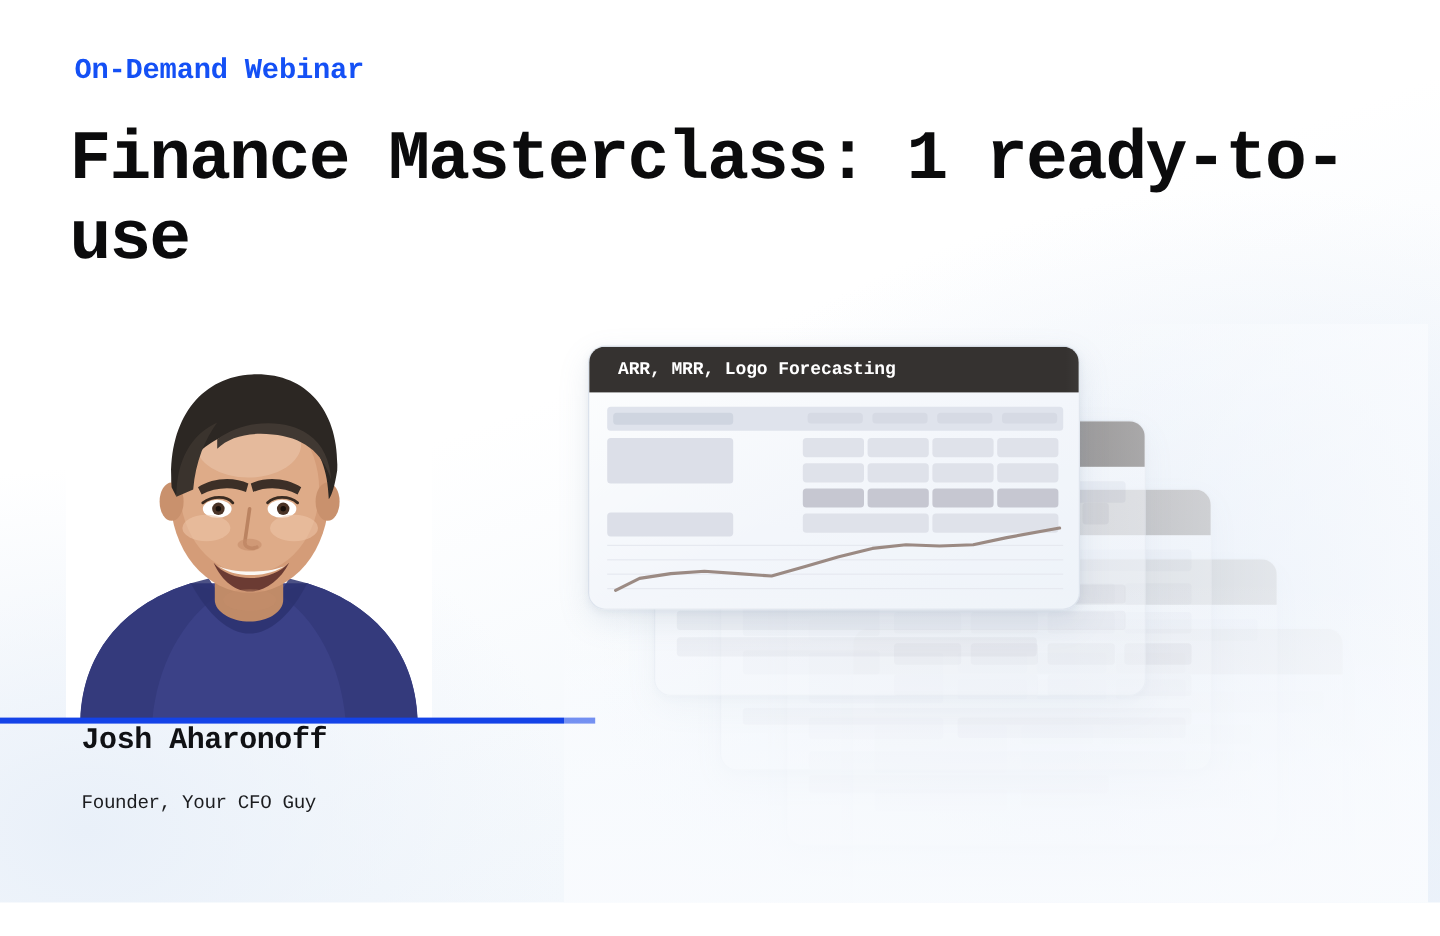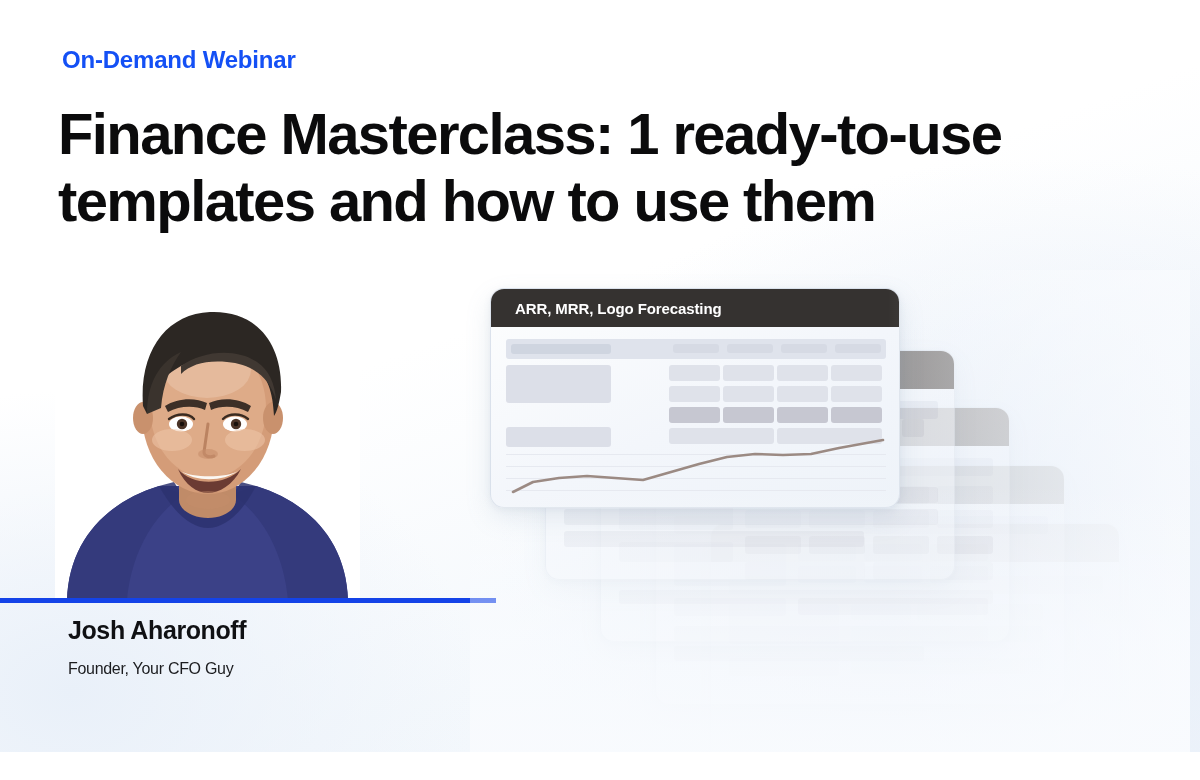--- a/index.html
+++ b/index.html
@@ -19,20 +19,21 @@
 
   #stage {
     position: relative;
     width: 1200px;
     height: 752px;
     overflow: hidden;
     background:
       radial-gradient(900px 620px at 88% 72%, #e7eef8 0%, rgba(231,238,248,0) 62%),
       radial-gradient(700px 520px at 6% 92%, #e9f0f9 0%, rgba(233,240,249,0) 58%),
       linear-gradient(160deg, #ffffff 0%, #ffffff 42%, #f4f8fc 72%, #eef4fb 100%);
+    font-family: Liberation Mono, monospace;
   }
 
   
   .eyebrow {
     position: absolute;
     left: 62px;
     top: 46px;
     font-size: 24px;
     font-weight: 700;
     letter-spacing: -0.2px;
@@ -76,21 +77,21 @@
     top: 598px;
     width: 496px;
     height: 5px;
     background: #1443e8;
   }
 
   
   .speaker-name {
     position: absolute;
     left: 68px;
-    top: 616px;
+    top: 602px;
     font-size: 25px;
     font-weight: 700;
     letter-spacing: -0.4px;
     color: #101114;
     white-space: nowrap;
   }
   .speaker-role {
     position: absolute;
     left: 68px;
     top: 660px;
@@ -181,21 +182,20 @@
 </style>
 </head>
 <body>
 
 <div id="stage">
 
   <div class="eyebrow">On-Demand Webinar</div>
 
   <h1 class="headline">
     <span class="l1">Finance Masterclass: 1 ready-to-use</span>
-    <span class="l2">templates and how to use them</span>
   </h1>
 
   <div class="portrait-wrap">
     <svg class="portrait" viewBox="0 0 305 312" xmlns="http://www.w3.org/2000/svg">
       <rect x="0" y="0" width="305" height="312" fill="#ffffff"></rect>
 
       <path d="M12 312 C14 252 52 214 104 198 L201 198 C253 214 291 252 293 312 Z" fill="#3b4187"></path>
       <path d="M12 312 C14 252 52 214 104 198 L130 206 C96 228 76 268 72 312 Z" fill="#343a7c"></path>
       <path d="M293 312 C291 252 253 214 201 198 L176 206 C210 228 229 268 233 312 Z" fill="#343a7c"></path>
 

